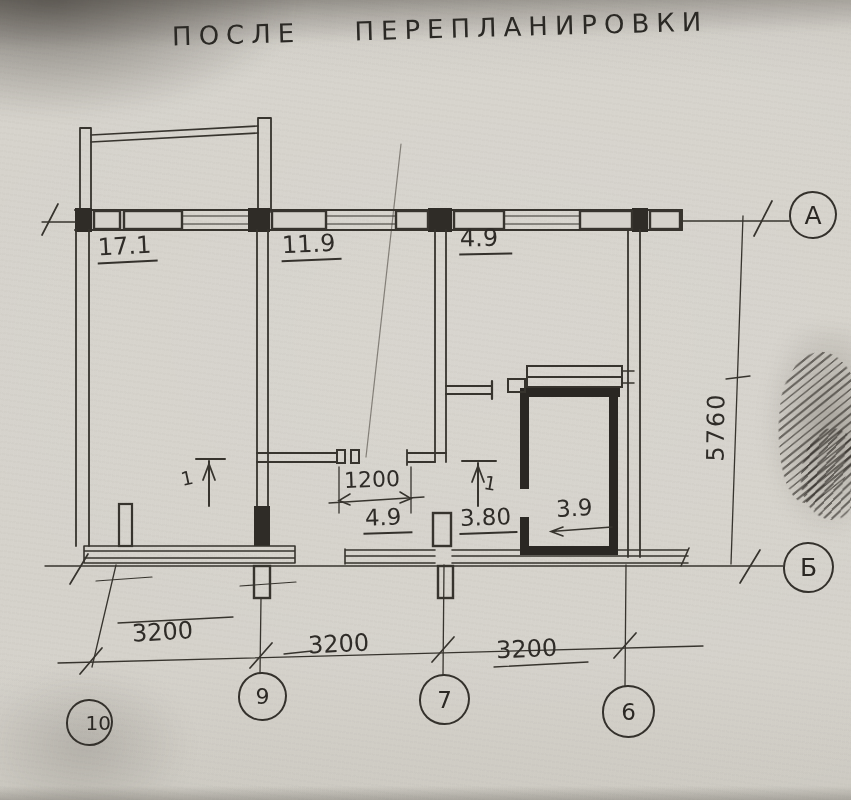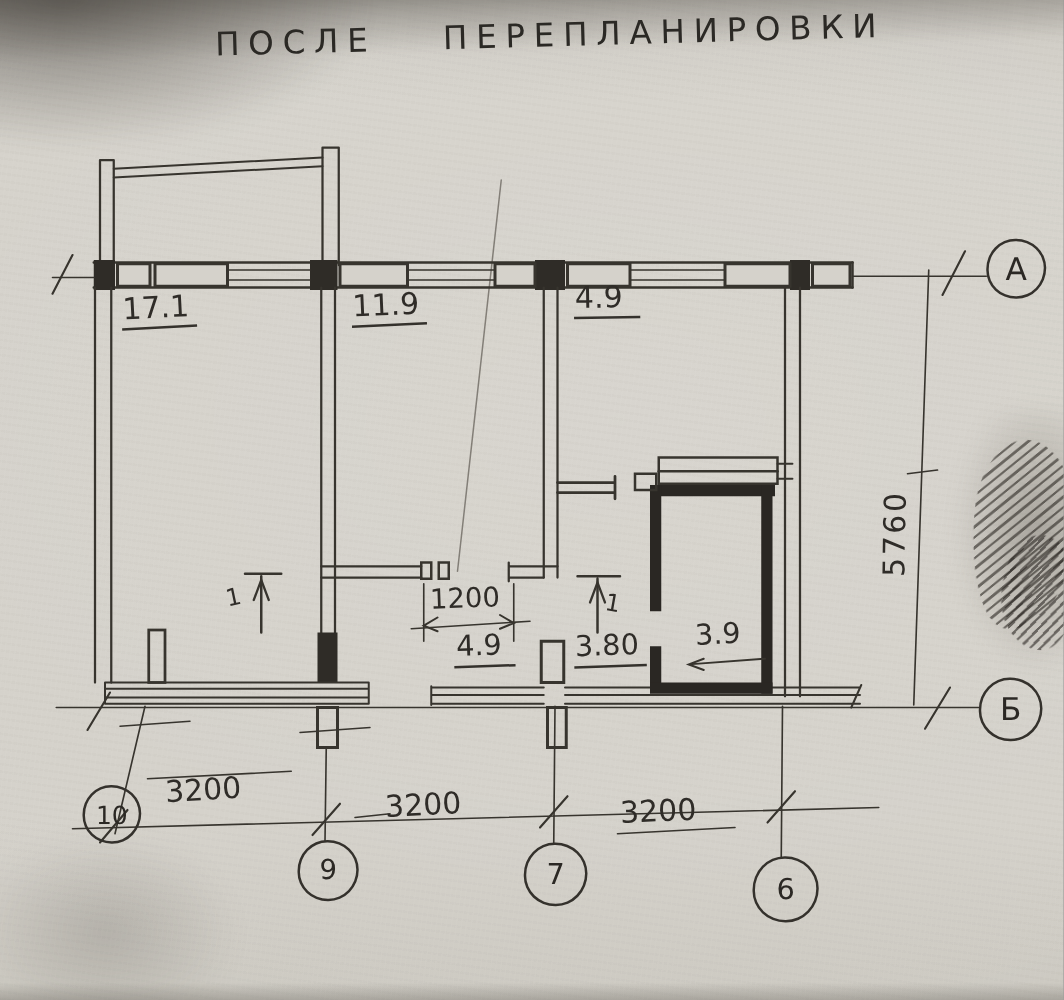--- a/index.html
+++ b/index.html
@@ -197,21 +197,21 @@
 
   <div class="lbl" style="left:181px;top:469px;font-size:19px;transform:rotate(-12deg);">1</div>
   <div class="lbl" style="left:484px;top:474px;font-size:19px;transform:rotate(10deg);">1</div>
 
   <div class="axis-circle" style="left:789px;top:191px;width:44px;height:44px;font-size:25px;">
     <span>А</span>
     </div>
   <div class="axis-circle" style="left:783px;top:542px;width:47px;height:47px;font-size:25px;">
     <span>Б</span>
     </div>
-  <div class="axis-circle" style="left:66px;top:628px;width:43px;height:43px;font-size:20px;">
+  <div class="axis-circle" style="left:66px;top:699px;width:43px;height:43px;font-size:20px;justify-content:flex-end;">
     <span>10</span>
     </div>
   <div class="axis-circle" style="left:238px;top:672px;width:45px;height:45px;font-size:22px;">
     <span>9</span>
     </div>
   <div class="axis-circle" style="left:419px;top:674px;width:47px;height:47px;font-size:23px;">
     <span>7</span>
     </div>
   <div class="axis-circle" style="left:602px;top:685px;width:49px;height:49px;font-size:23px;">
     <span>6</span>

